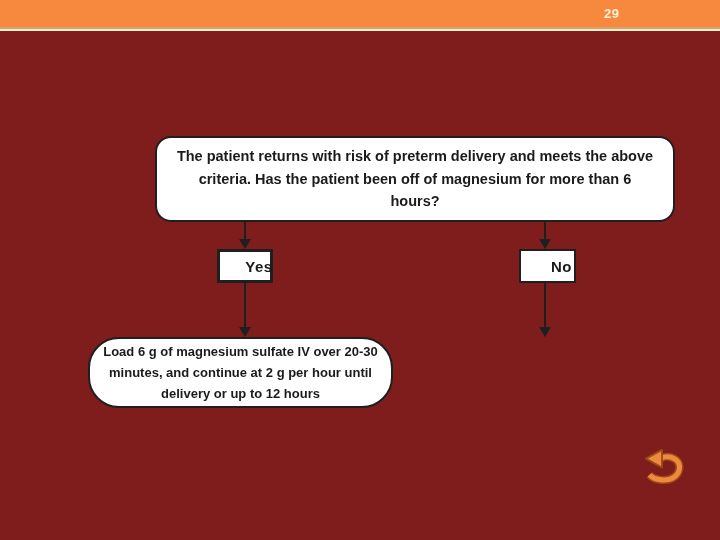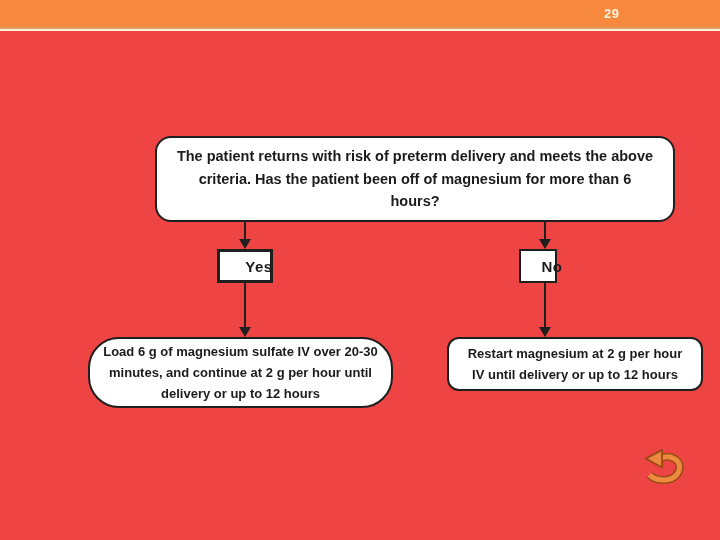--- a/index.html
+++ b/index.html
@@ -5,21 +5,21 @@
   html, body {
     margin: 0;
     padding: 0;
     background: #ffffff;
     font-family: "Liberation Sans", sans-serif;
   }
   .slide {
     position: relative;
     width: 720px;
     height: 540px;
-    background: #ef4444;
+    background: #7f1d1d;
     overflow: hidden;
   }
 
   
   .top-bar {
     position: absolute;
     top: 0; left: 0;
     width: 720px;
     height: 27px;
     background: #f6893e;
@@ -78,21 +78,21 @@
     border-width: 2px;
     padding-left: 28px;
   }
   .yes-box {
     left: 217px;
     width: 56px;
     border-width: 3px;
   }
   .no-box {
     left: 519px;
-    width: 38px;
+    width: 57px;
   }
   .outcome-box {
     top: 337px;
     border-radius: 12px;
     font-size: 13px;
     font-weight: bold;
     line-height: 1.62;
     padding: 2px 12px;
   }
   .load-box {
@@ -162,23 +162,20 @@
   </div>
 
   <div class="flow-box decision-box no-box">
     <span>No</span>
   </div>
 
   <div class="flow-box outcome-box load-box">
     <span>Load 6 g of magnesium sulfate IV over 20-30 minutes, and continue at 2 g per hour until delivery or up to 12 hours</span>
   </div>
 
-  <div class="flow-box outcome-box restart-box">
-    <span>Restart magnesium at 2 g per hour IV until delivery or up to 12 hours</span>
-  </div>
 
   <button class="return-btn">
     <svg width="44" height="38" viewBox="0 0 60 50">
       <path d="M 13 37 C 20 45, 38 47, 48 39 C 56 32, 56 20, 47 15 C 41 11.5, 33 11.5, 28 15" fill="none" stroke="#9c4a16" stroke-width="11" stroke-linecap="butt"></path>
       <path d="M 13 37 C 20 45, 38 47, 48 39 C 56 32, 56 20, 47 15 C 41 11.5, 33 11.5, 28 15" fill="none" stroke="#ec8a3f" stroke-width="7" stroke-linecap="butt"></path>
       <polygon points="30,3 8,15 30,27" fill="#ec8a3f" stroke="#9c4a16" stroke-width="2.5" stroke-linejoin="round"></polygon>
     </svg>
   </button>
 
 </div>

